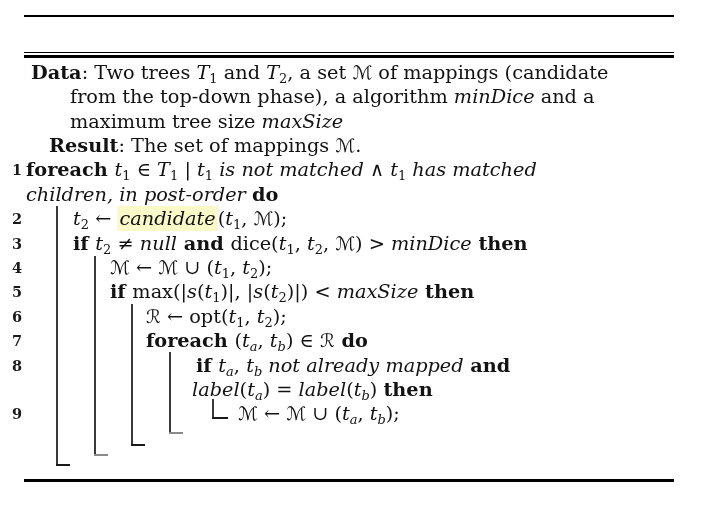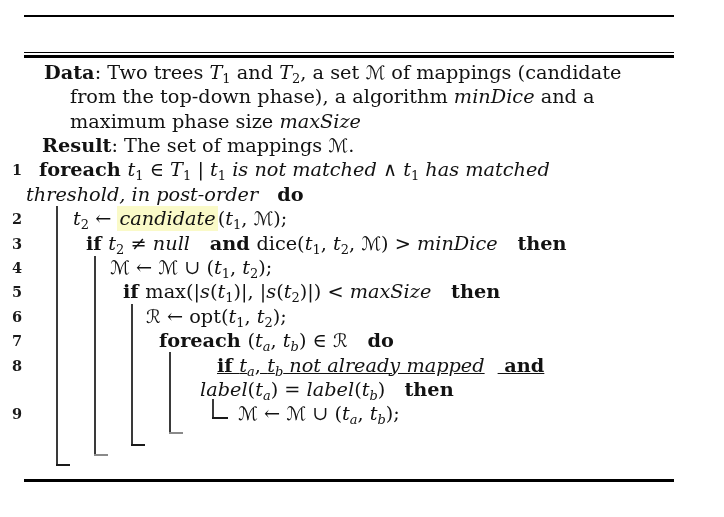--- a/index.html
+++ b/index.html
@@ -23,61 +23,61 @@
   }
   .title .lbl { font-weight:bold; }
   .row {
     position:absolute; height:25px; line-height:25px;
     font-size:19.3px; white-space:pre;
   }
   .lnum {
     position:absolute; left:12px; height:25px; line-height:25px;
     font-weight:bold; font-size:14.5px; color:#1a1a1a;
   }
-  .s-b  { font-weight:bold;margin-left:13px; }
+  .s-b  { font-weight:bold; }
   .s-r  { }
   .s-i  { font-style:italic; }
   .s-hl { font-style:italic; padding:1px 2px; }
   .s-cal { font-family:"DejaVu Sans","DejaVu Serif",serif; font-size:18.5px; }
   .s-sub  { font-size:13px; vertical-align:-3.5px; }
   .s-isub { font-size:13px; font-style:italic; vertical-align:-3.5px; }
   .vbar  { position:absolute; width:1.6px; }
   .vfoot { position:absolute; height:1.6px; }
 </style>
 </head>
 <body>
 
 <div class="stage">
   <div class="rule rule-top"></div>
   <div class="rule rule-thin"></div>
   <div class="rule rule-thick"></div>
 
   <div id="code-body">
       <div class="row" style="left: 31px; top: 59.5px;"><span class="s-b">Data</span><span class="s-r">: Two trees </span><span class="s-i">T</span><span class="s-sub">1</span><span class="s-r"> and </span><span class="s-i">T</span><span class="s-sub">2</span><span class="s-r">, a set </span><span class="s-cal">ℳ</span><span class="s-r"> of mappings (candidate</span></div>
       <div class="row" style="left: 70px; top: 84px;"><span class="s-r">from the top-down phase), a algorithm </span><span class="s-i">minDice</span><span class="s-r"> and a</span></div>
-      <div class="row" style="left: 70px; top: 108.5px;"><span class="s-r">maximum phase size </span><span class="s-i">maxSize</span></div>
-      <div class="row" style="left: 29px; top: 132.5px;"><span class="s-b">Result</span><span class="s-r">: The set of mappings </span><span class="s-cal">ℳ</span><span class="s-r">.</span></div>
+      <div class="row" style="left: 70px; top: 108.5px;"><span class="s-r">maximum tree size </span><span class="s-i">maxSize</span></div>
+      <div class="row" style="left: 49px; top: 132.5px;"><span class="s-b">Result</span><span class="s-r">: The set of mappings </span><span class="s-cal">ℳ</span><span class="s-r">.</span></div>
       <div class="row" style="left: 26px; top: 157px;"><span class="s-b">foreach </span><span class="s-i">t</span><span class="s-sub">1</span><span class="s-r"> ∈ </span><span class="s-i">T</span><span class="s-sub">1</span><span class="s-r"> | </span><span class="s-i">t</span><span class="s-sub">1</span><span class="s-i"> is not matched</span><span class="s-r"> ∧ </span><span class="s-i">t</span><span class="s-sub">1</span><span class="s-i"> has matched</span></div>
       <span class="lnum" style="top: 157px;">1</span>
-      <div class="row" style="left: 26px; top: 181.5px;"><span class="s-i">threshold, in post-order </span><span class="s-b">do</span></div>
+      <div class="row" style="left: 26px; top: 181.5px;"><span class="s-i">children, in post-order </span><span class="s-b">do</span></div>
       <div class="row" style="left: 73px; top: 206px;"><span class="s-i">t</span><span class="s-sub">2</span><span class="s-r"> ← </span><span class="s-hl" style="background: rgb(250, 250, 200);">candidate</span><span class="s-r">(</span><span class="s-i">t</span><span class="s-sub">1</span><span class="s-r">, </span><span class="s-cal">ℳ</span><span class="s-r">);</span></div>
       <span class="lnum" style="top: 206px;">2</span>
       <div class="row" style="left: 73px; top: 230.5px;"><span class="s-b">if </span><span class="s-i">t</span><span class="s-sub">2</span><span class="s-r"> ≠ </span><span class="s-i">null</span><span class="s-b"> and </span><span class="s-r">dice(</span><span class="s-i">t</span><span class="s-sub">1</span><span class="s-r">, </span><span class="s-i">t</span><span class="s-sub">2</span><span class="s-r">, </span><span class="s-cal">ℳ</span><span class="s-r">) &gt; </span><span class="s-i">minDice</span><span class="s-b"> then</span></div>
       <span class="lnum" style="top: 230.5px;">3</span>
       <div class="row" style="left: 110px; top: 254.5px; text-align: center;"><span class="s-cal">ℳ</span><span class="s-r"> ← </span><span class="s-cal">ℳ</span><span class="s-r"> ∪ (</span><span class="s-i">t</span><span class="s-sub">1</span><span class="s-r">, </span><span class="s-i">t</span><span class="s-sub">2</span><span class="s-r">);</span></div>
       <span class="lnum" style="top: 254.5px;">4</span>
       <div class="row" style="left: 110px; top: 279px;"><span class="s-b">if </span><span class="s-r">max(|</span><span class="s-i">s</span><span class="s-r">(</span><span class="s-i">t</span><span class="s-sub">1</span><span class="s-r">)|, |</span><span class="s-i">s</span><span class="s-r">(</span><span class="s-i">t</span><span class="s-sub">2</span><span class="s-r">)|) &lt; </span><span class="s-i">maxSize</span><span class="s-b"> then</span></div>
       <span class="lnum" style="top: 279px;">5</span>
       <div class="row" style="left: 146px; top: 303.5px;"><span class="s-cal">ℛ</span><span class="s-r"> ← opt(</span><span class="s-i">t</span><span class="s-sub">1</span><span class="s-r">, </span><span class="s-i">t</span><span class="s-sub">2</span><span class="s-r">);</span></div>
       <span class="lnum" style="top: 303.5px;">6</span>
       <div class="row" style="left: 146px; top: 328px; text-align: right;"><span class="s-b">foreach </span><span class="s-r">(</span><span class="s-i">t</span><span class="s-isub">a</span><span class="s-r">, </span><span class="s-i">t</span><span class="s-isub">b</span><span class="s-r">) ∈ </span><span class="s-cal">ℛ</span><span class="s-b"> do</span></div>
       <span class="lnum" style="top: 328px;">7</span>
-      <div class="row" style="left: 204px; top: 352.5px; text-decoration: underline;"><span class="s-b">if </span><span class="s-i">t</span><span class="s-isub">a</span><span class="s-r">, </span><span class="s-i">t</span><span class="s-isub">b</span><span class="s-i"> not already mapped</span><span class="s-b"> and</span></div>
+      <div class="row" style="left: 196px; top: 352.5px;"><span class="s-b">if </span><span class="s-i">t</span><span class="s-isub">a</span><span class="s-r">, </span><span class="s-i">t</span><span class="s-isub">b</span><span class="s-i"> not already mapped</span><span class="s-b"> and</span></div>
       <span class="lnum" style="top: 352.5px;">8</span>
-      <div class="row" style="left: 200px; top: 377px;"><span class="s-i">label</span><span class="s-r">(</span><span class="s-i">t</span><span class="s-isub">a</span><span class="s-r">) = </span><span class="s-i">label</span><span class="s-r">(</span><span class="s-i">t</span><span class="s-isub">b</span><span class="s-r">) </span><span class="s-b">then</span></div>
+      <div class="row" style="left: 192px; top: 377px;"><span class="s-i">label</span><span class="s-r">(</span><span class="s-i">t</span><span class="s-isub">a</span><span class="s-r">) = </span><span class="s-i">label</span><span class="s-r">(</span><span class="s-i">t</span><span class="s-isub">b</span><span class="s-r">) </span><span class="s-b">then</span></div>
       <div class="row" style="left: 238px; top: 401px;"><span class="s-cal">ℳ</span><span class="s-r"> ← </span><span class="s-cal">ℳ</span><span class="s-r"> ∪ (</span><span class="s-i">t</span><span class="s-isub">a</span><span class="s-r">, </span><span class="s-i">t</span><span class="s-isub">b</span><span class="s-r">);</span></div>
       <span class="lnum" style="top: 401px;">9</span>
       <div class="vbar" style="left: 56px; top: 206px; height: 260px; background: rgb(58, 58, 58);"></div>
       <div class="vfoot" style="left: 56px; top: 464.4px; width: 14px; background: rgb(26, 26, 26);"></div>
       <div class="vbar" style="left: 94px; top: 256px; height: 200px; background: rgb(58, 58, 58);"></div>
       <div class="vfoot" style="left: 94px; top: 454.4px; width: 14px; background: rgb(138, 138, 138);"></div>
       <div class="vbar" style="left: 131px; top: 304px; height: 142px; background: rgb(58, 58, 58);"></div>
       <div class="vfoot" style="left: 131px; top: 444.4px; width: 14px; background: rgb(26, 26, 26);"></div>
       <div class="vbar" style="left: 169px; top: 352px; height: 82px; background: rgb(58, 58, 58);"></div>
       <div class="vfoot" style="left: 169px; top: 432.4px; width: 14px; background: rgb(138, 138, 138);"></div>

